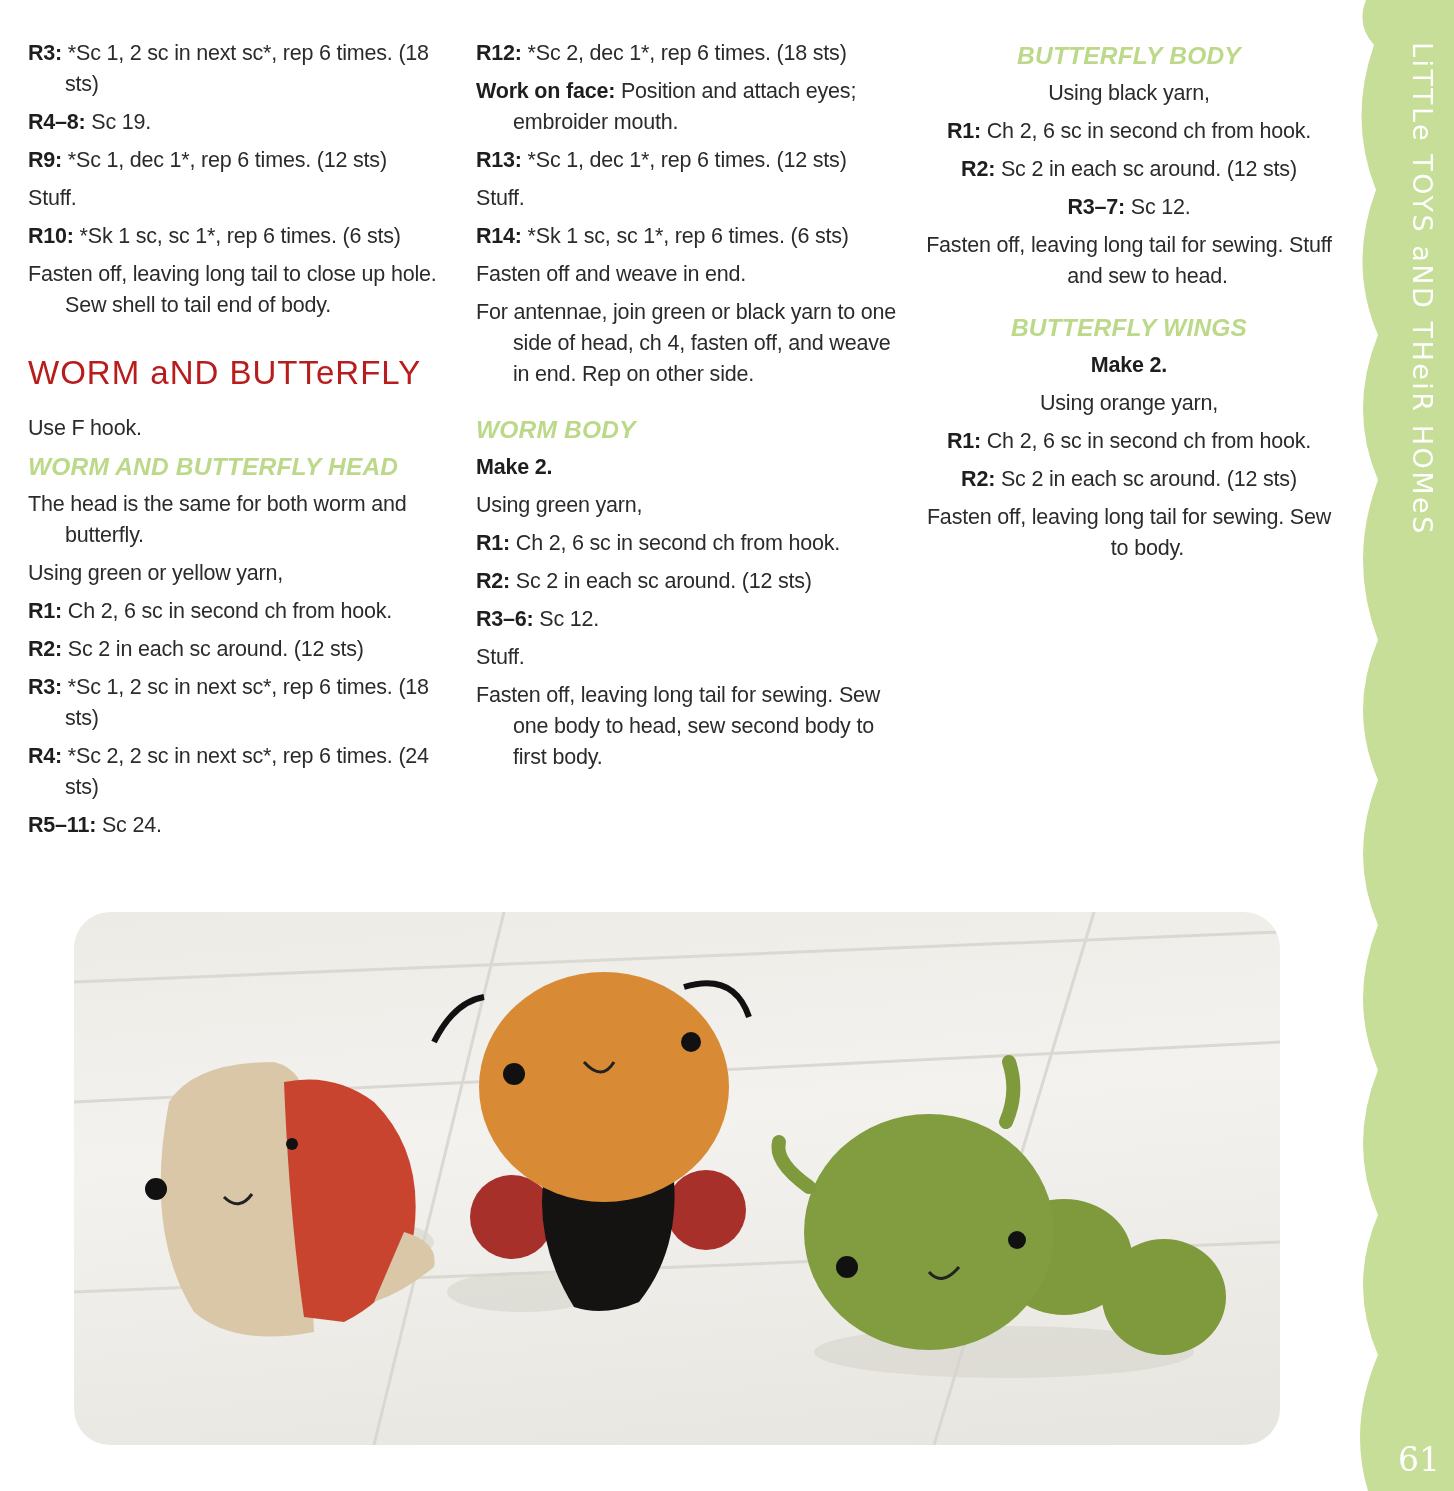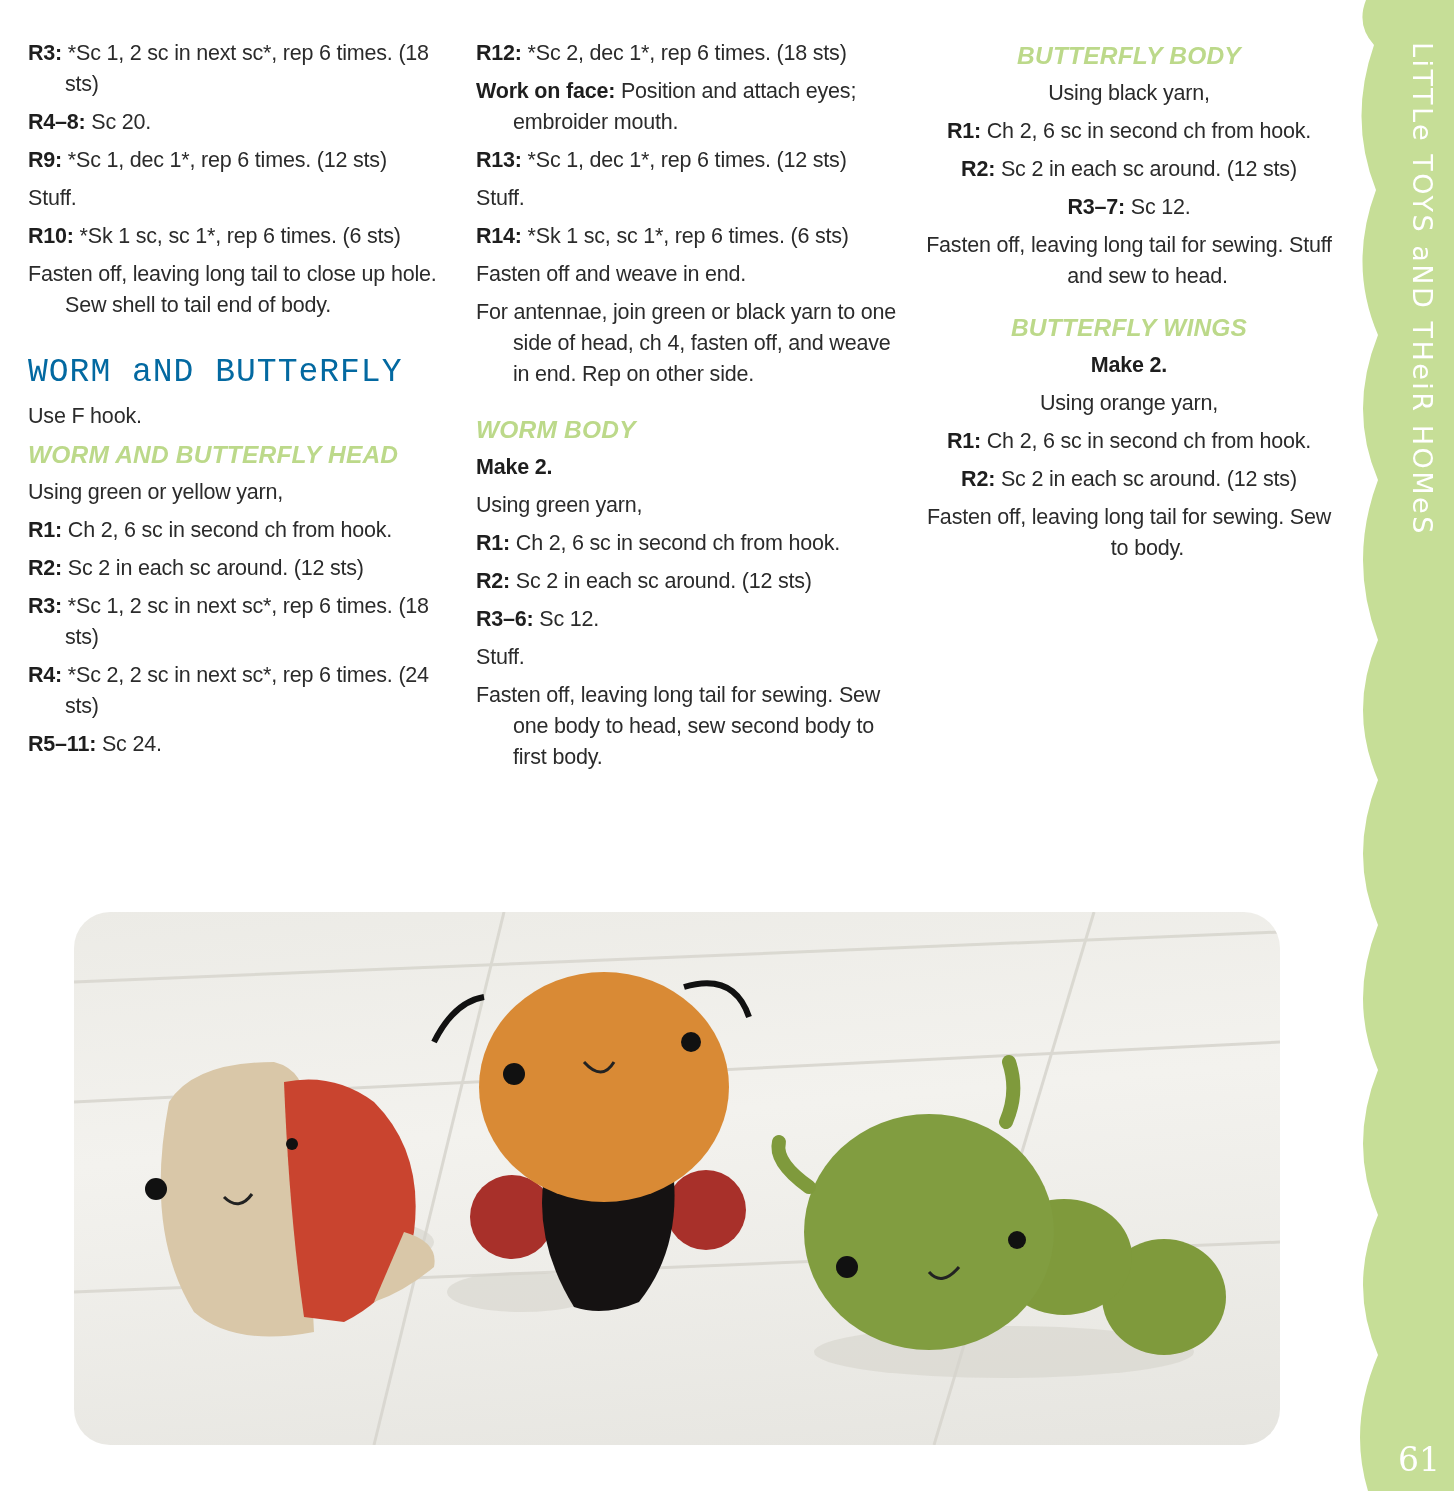--- a/index.html
+++ b/index.html
@@ -6,43 +6,44 @@
   body { width: 1454px; height: 1491px; position: relative; overflow: hidden;
          font-family: "Liberation Sans", "DejaVu Sans", sans-serif; color: #2b2b2b; }
   .col { position: absolute; top: 38px; }
   #col1 { left: 28px; width: 420px; }
   #col2 { left: 476px; width: 430px; }
   #col3 { left: 924px; width: 410px; text-align: center; }
   .p { font-size: 21.5px; line-height: 31px; margin: 0 0 7px 0; padding-left: 37px; text-indent: -37px; letter-spacing: -0.2px; }
   .p b { font-weight: bold; color: #1e1e1e; }
   .sub { font-style: italic; font-weight: bold; color: #bcd98a; font-size: 24.5px; line-height: 32px; margin: 0 0 6px 0; letter-spacing: 0.2px; }
   .sub.gap { margin-top: 30px; }
-  .title { font-family: Liberation Mono, monospace; color: #0369a1; font-size: 33px; line-height: 40px; margin: 32px 0 8px 0; letter-spacing: 1px; font-weight: normal; }
+  .title { font-family: Liberation Sans, sans-serif; color: #b91c1c; font-size: 33px; line-height: 40px; margin: 32px 0 20px 0; letter-spacing: 1px; font-weight: normal; }
   .photo { position: absolute; left: 74px; top: 912px; width: 1206px; height: 533px; border-radius: 36px; overflow: hidden;
            background: linear-gradient(175deg, #ecebe6 0%, #f3f2ee 40%, #e6e5e0 100%); }
   .sidebar { position: absolute; left: 1356px; top: 0; width: 98px; height: 1491px; }
   .side-text { position: absolute; left: 1392px; top: 42px; width: 60px; height: 570px; writing-mode: vertical-rl;
                color: #ffffff; font-family: "DejaVu Sans", sans-serif; font-size: 27px; letter-spacing: 2.5px; line-height: 60px; }
   .page-num { position: absolute; left: 1398px; top: 1440px; font-family: "DejaVu Serif", serif; color: #ffffff; font-size: 33px; text-align: right; }
 </style>
 </head>
 <body>
 
 <div id="col1" class="col">
   <div>
     <p class="p"><b>R3:</b><span> *Sc 1, 2 sc in next sc*, rep 6 times. (18 sts)</span></p>
-    <p class="p"><b>R4–8:</b><span> Sc 20.</span></p>
+    <p class="p"><b>R4–8:</b><span> Sc 19.</span></p>
     <p class="p"><b>R9:</b><span> *Sc 1, dec 1*, rep 6 times. (12 sts)</span></p>
     <p class="p"><span>Stuff.</span></p>
     <p class="p"><b>R10:</b><span> *Sk 1 sc, sc 1*, rep 6 times. (6 sts)</span></p>
     <p class="p"><span>Fasten off, leaving long tail to close up hole. Sew shell to tail end of body.</span></p>
   </div>
   <h2 class="title">WORM aND BUTTeRFLY</h2>
   <p class="p">Use F hook.</p>
   <h3 class="sub gap" style="margin-top:4px">WORM AND BUTTERFLY HEAD</h3>
+  <p class="p"><span>The head is the same for both worm and butterfly.</span></p>
   <p class="p"><span>Using green or yellow yarn,</span></p>
   <p class="p"><b>R1:</b><span> Ch 2, 6 sc in second ch from hook.</span></p>
   <p class="p"><b>R2:</b><span> Sc 2 in each sc around. (12 sts)</span></p>
   <p class="p"><b>R3:</b><span> *Sc 1, 2 sc in next sc*, rep 6 times. (18 sts)</span></p>
   <p class="p"><b>R4:</b><span> *Sc 2, 2 sc in next sc*, rep 6 times. (24 sts)</span></p>
   <p class="p"><b>R5–11:</b><span> Sc 24.</span></p>
 </div>
 
 <div id="col2" class="col">
   <p class="p"><b>R12:</b><span> *Sc 2, dec 1*, rep 6 times. (18 sts)</span></p>

